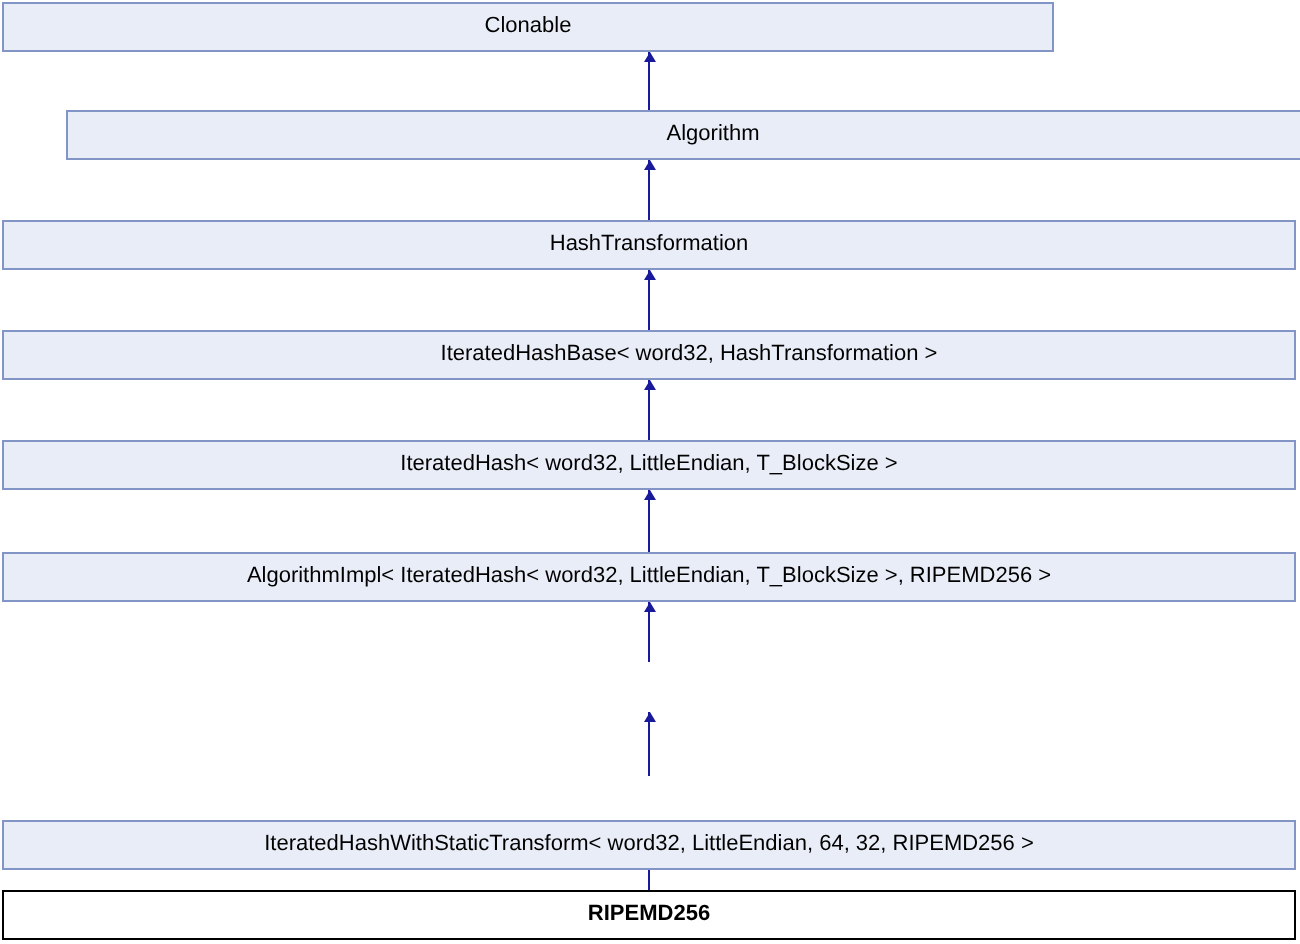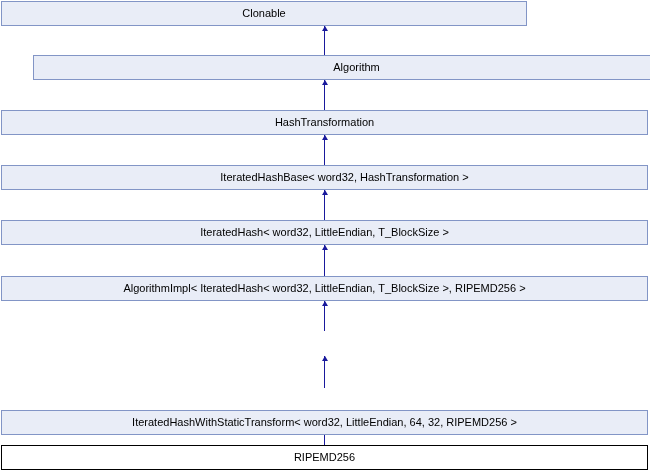--- a/index.html
+++ b/index.html
@@ -32,20 +32,21 @@
     overflow: hidden;
     letter-spacing: 0px;
   }
   .node.base {
     background: #e9edf7;
     border: 1px solid #8295c6;
   }
   .node.leaf {
     background: #ffffff;
     border: 1px solid #000000;
+    font-weight: bold;
   }
   .node .label {
     display: block;
     width: 100%;
     height: 100%;
     line-height: 23px;
   }
   .edge {
     position: absolute;
     width: 1px;

